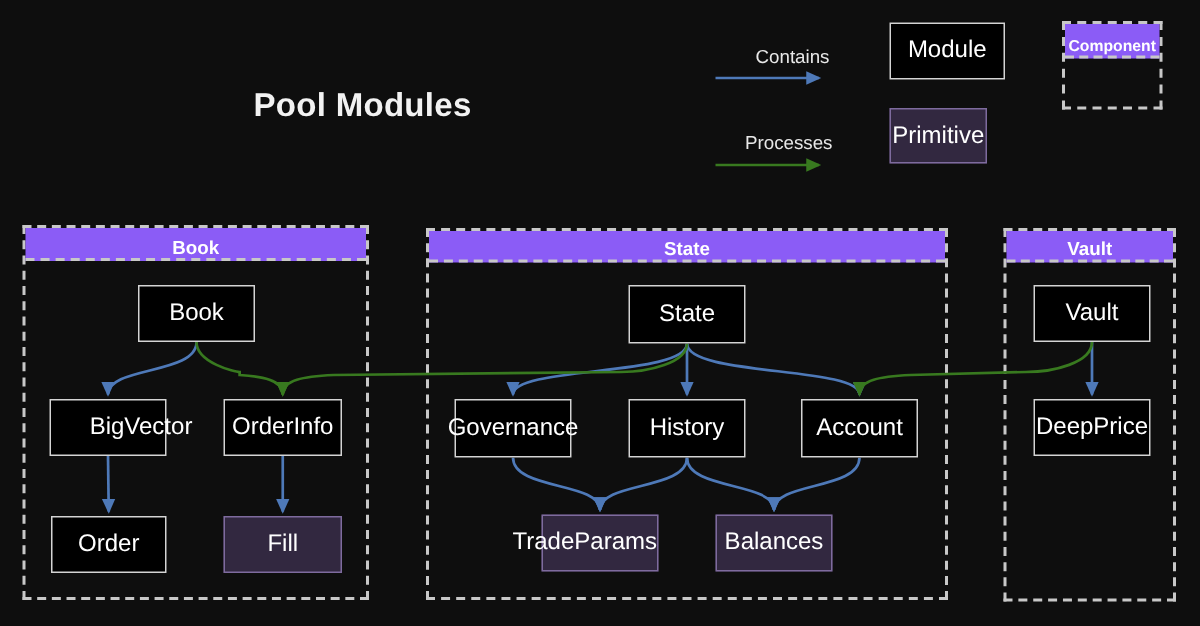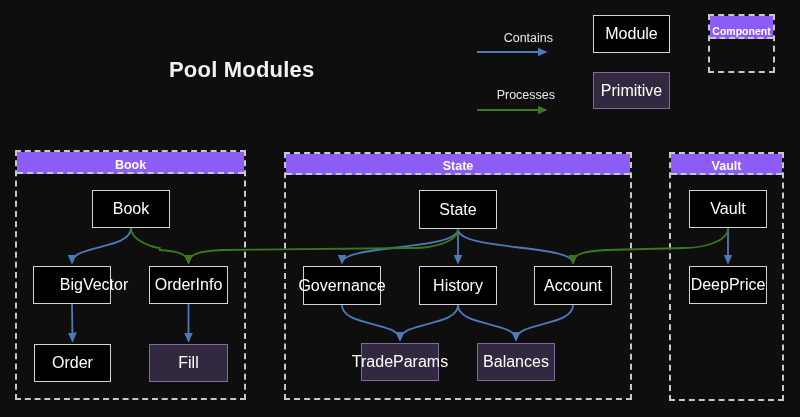--- a/index.html
+++ b/index.html
@@ -115,32 +115,32 @@
       </div>
       <div class="node" style="left: 303px; top: 266px; width: 78px; height: 39px;">
         <span>Governance</span>
       </div>
       <div class="node" style="left: 419px; top: 266px; width: 78px; height: 39px;">
         <span>History</span>
       </div>
       <div class="node" style="left: 534px; top: 266px; width: 78px; height: 39px;">
         <span>Account</span>
       </div>
-      <div class="node primitive" style="left: 361px; top: 343px; width: 78px; height: 38px;">
+      <div class="node primitive" style="left: 361px; top: 343px; width: 78px; height: 38px; justify-content: flex-end;">
         <span>TradeParams</span>
       </div>
       <div class="node primitive" style="left: 477px; top: 343px; width: 78px; height: 38px;">
         <span>Balances</span>
       </div>
       <div class="node" style="left: 689px; top: 190px; width: 78px; height: 38px;">
         <span>Vault</span>
       </div>
       <div class="node" style="left: 689px; top: 266px; width: 78px; height: 38px;">
         <span>DeepPrice</span>
       </div>
       <div class="node" style="left: 593px; top: 15px; width: 77px; height: 38px;">
         <span>Module</span>
       </div>
-      <div class="node primitive" style="left: 593px; top: 72px; width: 77px; height: 37px;">
+      <div class="node primitive" style="left: 593px; top: 72px; width: 65px; height: 37px;">
         <span>Primitive</span>
       </div>
     </div>
 </div>
 
 </body></html>

